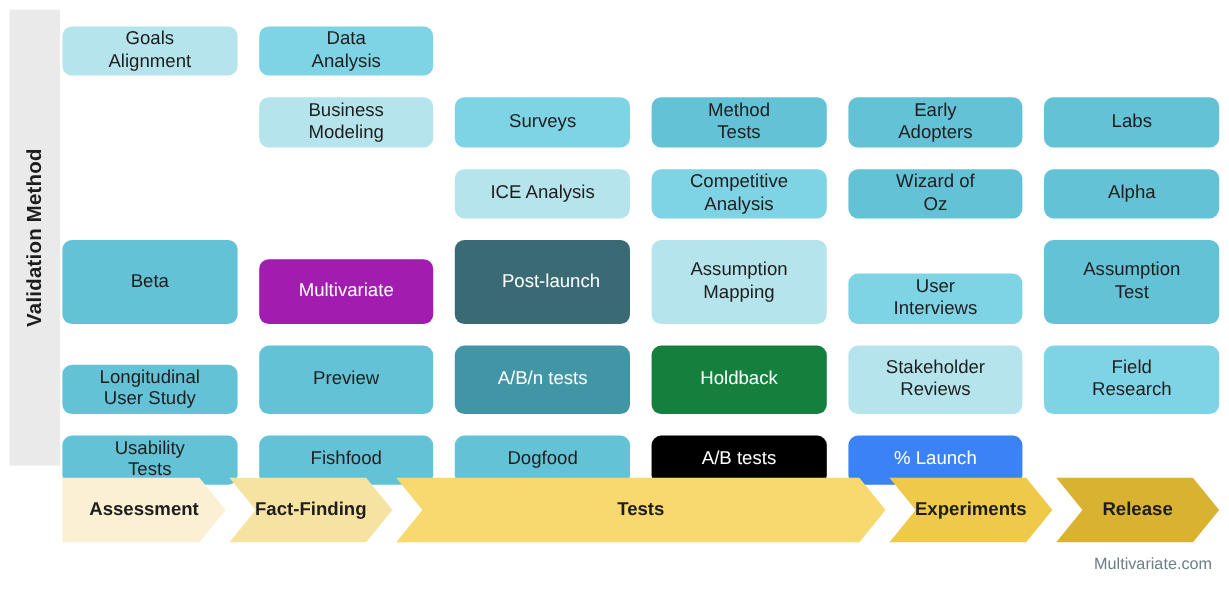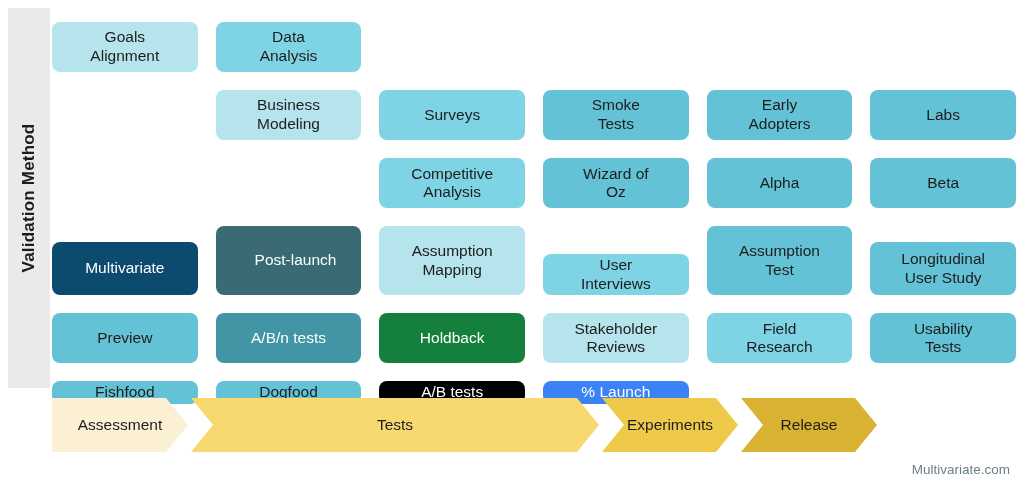--- a/index.html
+++ b/index.html
@@ -45,20 +45,21 @@
   }
   .cell.empty { background: transparent; }
   .cell.dark-text { color: #1d1d1d; }
   .cell.light-text { color: #ffffff; }
 
   
   #phase-band {
     position: absolute; left: 52px; top: 398px;
     width: 964px; height: 54px;
     display: flex;
+    font-weight: bold;
   }
   .phase {
     position: relative;
     height: 54px;
     display: flex; align-items: center; justify-content: center;
     font-size: 15.5px;
     color: #1d1d1d;
     margin-right: 3px;
   }
   .phase:last-child { margin-right: 0; }
@@ -86,34 +87,35 @@
       <div class="cell dark-text" style="background: rgb(126, 211, 228);">Data
 Analysis</div>
       <div class="cell empty"></div>
       <div class="cell empty"></div>
       <div class="cell empty"></div>
       <div class="cell empty"></div>
       <div class="cell empty"></div>
       <div class="cell dark-text" style="background: rgb(181, 228, 236);">Business
 Modeling</div>
       <div class="cell dark-text" style="background: rgb(126, 211, 228);">Surveys</div>
-      <div class="cell dark-text" style="background: rgb(99, 194, 213);">Smoke
+      <div class="cell dark-text" style="background: rgb(99, 194, 213);">Method
 Tests</div>
       <div class="cell dark-text" style="background: rgb(99, 194, 213);">Early
 Adopters</div>
       <div class="cell dark-text" style="background: rgb(99, 194, 213);">Labs</div>
       <div class="cell empty"></div>
       <div class="cell empty"></div>
+      <div class="cell dark-text" style="background: rgb(181, 228, 236);">ICE Analysis</div>
       <div class="cell dark-text" style="background: rgb(126, 211, 228);">Competitive
 Analysis</div>
       <div class="cell dark-text" style="background: rgb(99, 194, 213);">Wizard of
 Oz</div>
       <div class="cell dark-text" style="background: rgb(99, 194, 213);">Alpha</div>
       <div class="cell dark-text" style="background: rgb(99, 194, 213);">Beta</div>
-      <div class="cell light-text" style="background: #0c4a6e; margin-top: 16px;">Multivariate</div>
+      <div class="cell light-text" style="background: #a21caf; margin-top: 16px;">Multivariate</div>
       <div class="cell light-text" style="background: rgb(58, 107, 117); padding-left: 20px;">Post-launch</div>
       <div class="cell dark-text" style="background: rgb(181, 228, 236);">Assumption
 Mapping</div>
       <div class="cell dark-text" style="background: rgb(126, 211, 228); margin-top: 28px;">User
 Interviews</div>
       <div class="cell dark-text" style="background: rgb(99, 194, 213);">Assumption
 Test</div>
       <div class="cell dark-text" style="background: rgb(99, 194, 213); margin-top: 16px;">Longitudinal
 User Study</div>
       <div class="cell dark-text" style="background: rgb(99, 194, 213);">Preview</div>
@@ -131,20 +133,26 @@
       <div class="cell light-text" style="background: #3b82f6; text-align: right;">% Launch</div>
     </div>
 
   <div id="phase-band">
       <div class="phase" style="width: 136px; color: rgb(29, 29, 29);">
         <svg class="shape" viewBox="0 0 136 54" preserveAspectRatio="none" width="136" height="54">
           <polygon points="0,0 114,0 136,27 114,54 0,54" fill="#fbf0d3"></polygon>
         </svg>
         <span class="plabel">Assessment</span>
       </div>
+      <div class="phase" style="width: 136px; color: rgb(29, 29, 29);">
+        <svg class="shape" viewBox="0 0 136 54" preserveAspectRatio="none" width="136" height="54">
+          <polygon points="0,0 114,0 136,27 114,54 0,54 22,27" fill="#f7e3a1"></polygon>
+        </svg>
+        <span class="plabel">Fact-Finding</span>
+      </div>
       <div class="phase" style="width: 408px; color: rgb(29, 29, 29);">
         <svg class="shape" viewBox="0 0 408 54" preserveAspectRatio="none" width="408" height="54">
           <polygon points="0,0 386,0 408,27 386,54 0,54 22,27" fill="#f7d970"></polygon>
         </svg>
         <span class="plabel">Tests</span>
       </div>
       <div class="phase" style="width: 136px; color: rgb(29, 29, 29);">
         <svg class="shape" viewBox="0 0 136 54" preserveAspectRatio="none" width="136" height="54">
           <polygon points="0,0 114,0 136,27 114,54 0,54 22,27" fill="#eec94a"></polygon>
         </svg>

